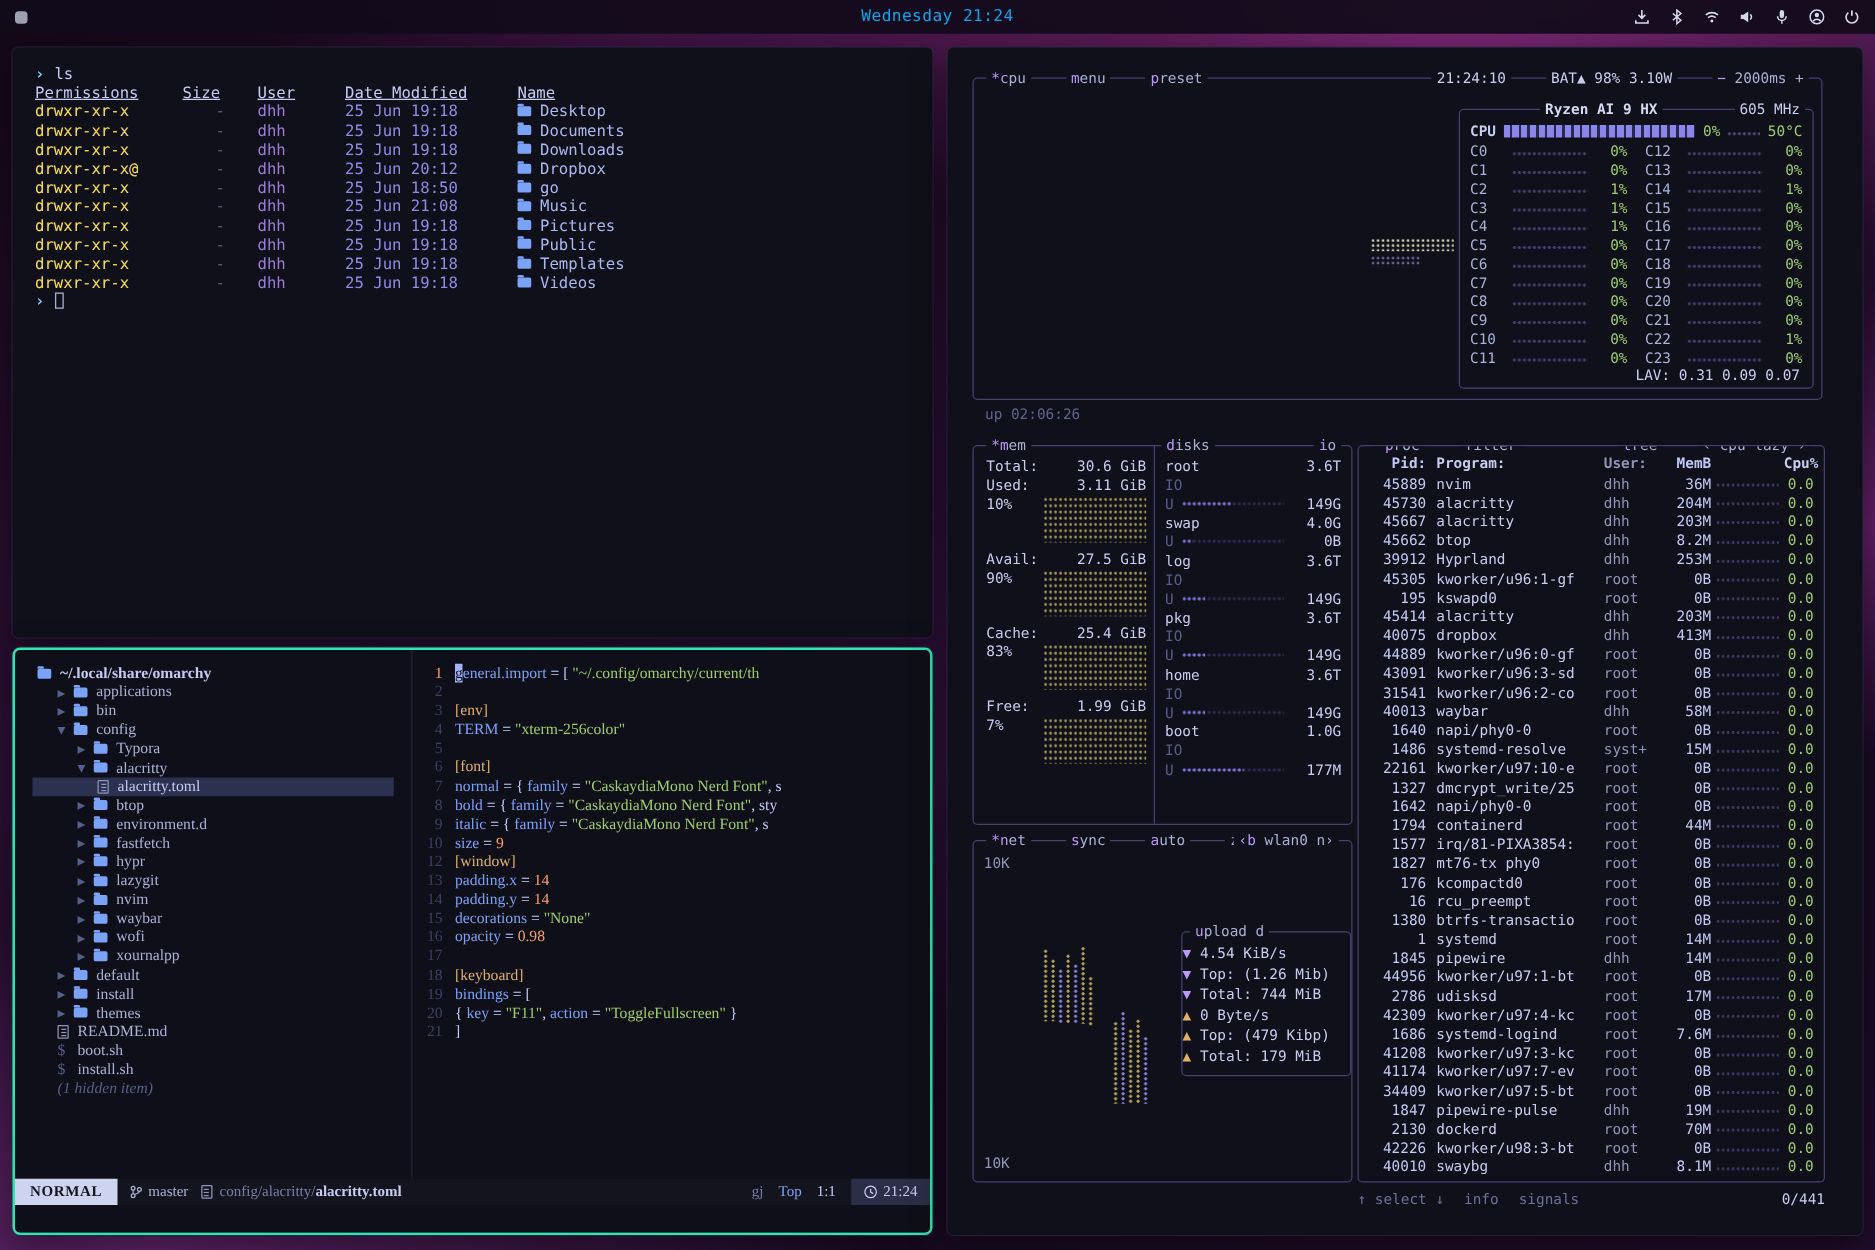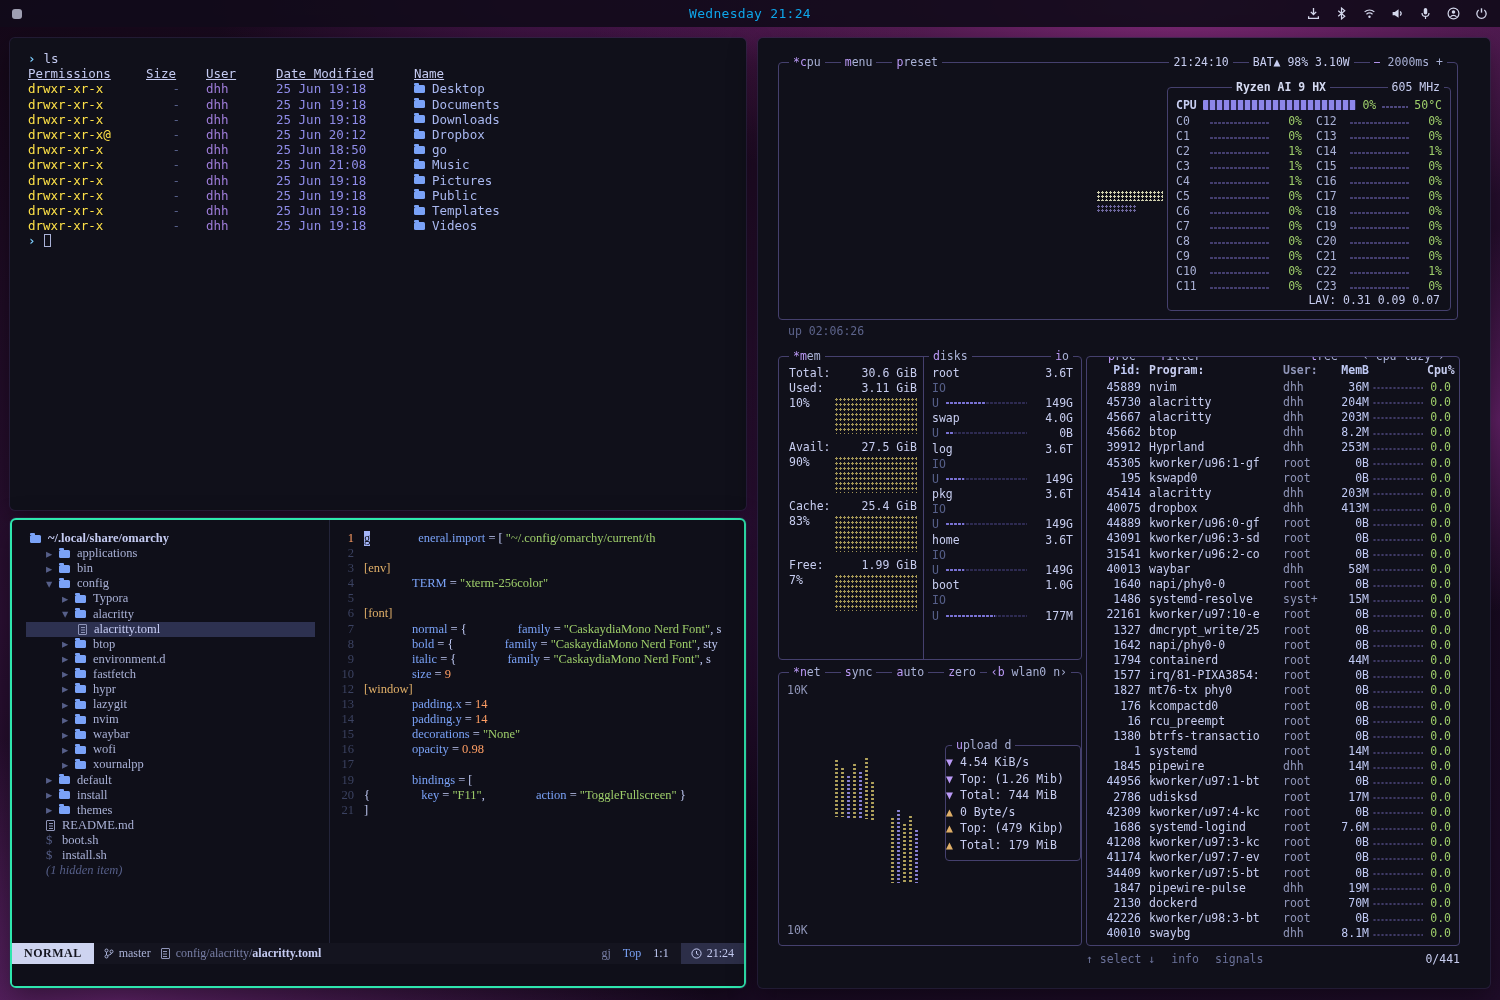--- a/index.html
+++ b/index.html
@@ -54,40 +54,40 @@
   .tree-row.sel{background:#2d3150;color:#c5cbf2;margin-right:14px;}
   .tree-root{color:#c5cbf2;font-weight:bold;}
   .tree-note{color:#565f89;font-style:italic;}
   .doc-icon{width:9px;height:11px;border:1px solid currentColor;border-radius:1px;display:inline-block;margin-right:7px;flex:none;position:relative;color:#8f95b8;}
   .doc-icon::after{content:"";position:absolute;top:2px;left:1.5px;right:1.5px;height:1px;background:currentColor;box-shadow:0 2.5px 0 currentColor,0 5px 0 currentColor;}
   .sh-dollar{color:#565f89;width:16px;flex:none;}
   #code{flex:1;padding-top:11px;font-size:12.5px;overflow:hidden;}
   .code-row{height:15.1px;display:flex;white-space:pre;}
   .lnum{width:34px;text-align:right;padding-right:10px;color:#3b4261;flex:none;}
   .lnum.cur{color:#ff9e64;}
-  .t-key{color:#7aa2f7;margin-left:48px;} .t-op{color:#c0caf5;} .t-str{color:#9ece6a;}
+  .t-key{color:#7aa2f7;} .t-op{color:#c0caf5;} .t-str{color:#9ece6a;}
   .t-num{color:#ff9e64;} .t-sec{color:#e0af68;}
   .t-cur{background:#a3b4f8;color:#11121d;}
 
   #statusline{height:21px;background:#14141f;display:flex;align-items:center;font-size:12px;gap:10px;flex:none;}
   .mode-chip{background:#ced4f0;color:#14151f;font-weight:bold;padding:0 12px;height:100%;display:flex;align-items:center;letter-spacing:.5px;}
   .sl-chip{display:flex;align-items:center;gap:5px;color:#a9b1d6;}
   .sl-file{display:flex;align-items:center;gap:6px;}
   .sl-path{color:#787fa6;}
   .sl-fname{color:#c5cbf2;font-weight:bold;}
   .sl-right{margin-left:auto;display:flex;align-items:center;gap:12px;height:100%;}
   .sl-dim{color:#787fa6;}
   .sl-pos{color:#7aa2f7;}
   .clock-chip{background:#2c2e48;height:100%;display:flex;align-items:center;gap:5px;padding:0 10px;color:#c5cbf2;}
   #cmdline{height:22px;flex:none;background:#0f0f19;}
 
   
   #btop{left:758px;top:38px;width:732px;height:950px;font-size:11.5px;color:#c7cdf0;}
   .bbox{position:absolute;border:1px solid #45406e;border-radius:4px;}
-  .chips{position:absolute;top:-8px;display:flex;gap:16px;z-index:2;align-items:center;}
+  .chips{position:absolute;top:-8px;display:flex;gap:28px;z-index:2;align-items:center;}
   .chips-l{left:10px;} .chips-r{right:10px;}
   .chip{display:inline-block;background:#10101a;padding:0 4px;font-size:11.5px;line-height:15px;color:#a9b1d6;white-space:pre;}
   .chip::first-letter{color:#bb9af7;}
   .chip-plain{color:#c7cdf0;} .chip-plain::first-letter{color:#c7cdf0;}
   .chip-bold{font-weight:bold;color:#d5daf2;} .chip-bold::first-letter{color:#d5daf2;}
 
   #cpu-box{left:20px;top:24px;width:680px;height:258px;}
   .decor-dots{position:absolute;background-image:radial-gradient(circle at 1.5px 1.5px,currentColor 1px,transparent 1.3px);background-size:4px 4px;}
   #ryzen-box{left:388px;top:24px;width:284px;height:224px;padding:9px 8px 4px 8px;}
   .cpu-total-row{display:flex;align-items:center;height:16px;gap:6px;white-space:pre;}
@@ -256,20 +256,21 @@
         <div class="code-row"><span class="lnum">7</span><span class="t-key">normal</span><span class="t-op"> = { </span><span class="t-key">family</span><span class="t-op"> = </span><span class="t-str">"CaskaydiaMono Nerd Font"</span><span class="t-op">, s</span></div>
         <div class="code-row"><span class="lnum">8</span><span class="t-key">bold</span><span class="t-op"> = { </span><span class="t-key">family</span><span class="t-op"> = </span><span class="t-str">"CaskaydiaMono Nerd Font"</span><span class="t-op">, sty</span></div>
         <div class="code-row"><span class="lnum">9</span><span class="t-key">italic</span><span class="t-op"> = { </span><span class="t-key">family</span><span class="t-op"> = </span><span class="t-str">"CaskaydiaMono Nerd Font"</span><span class="t-op">, s</span></div>
         <div class="code-row"><span class="lnum">10</span><span class="t-key">size</span><span class="t-op"> = </span><span class="t-num">9</span></div>
         <div class="code-row"><span class="lnum">12</span><span class="t-sec">[window]</span></div>
         <div class="code-row"><span class="lnum">13</span><span class="t-key">padding.x</span><span class="t-op"> = </span><span class="t-num">14</span></div>
         <div class="code-row"><span class="lnum">14</span><span class="t-key">padding.y</span><span class="t-op"> = </span><span class="t-num">14</span></div>
         <div class="code-row"><span class="lnum">15</span><span class="t-key">decorations</span><span class="t-op"> = </span><span class="t-str">"None"</span></div>
         <div class="code-row"><span class="lnum">16</span><span class="t-key">opacity</span><span class="t-op"> = </span><span class="t-num">0.98</span></div>
         <div class="code-row"><span class="lnum">17</span></div>
+        <div class="code-row"><span class="lnum">18</span><span class="t-sec">[keyboard]</span></div>
         <div class="code-row"><span class="lnum">19</span><span class="t-key">bindings</span><span class="t-op"> = [</span></div>
         <div class="code-row"><span class="lnum">20</span><span class="t-op">{ </span><span class="t-key">key</span><span class="t-op"> = </span><span class="t-str">"F11"</span><span class="t-op">, </span><span class="t-key">action</span><span class="t-op"> = </span><span class="t-str">"ToggleFullscreen"</span><span class="t-op"> }</span></div>
         <div class="code-row"><span class="lnum">21</span><span class="t-op">]</span></div>
       </div>
   </div>
   <div id="statusline">
     <span class="mode-chip">NORMAL</span>
     <span class="sl-chip">
       <svg width="10" height="11" viewBox="0 0 10 11">
           <circle cx="2.5" cy="2.5" r="1.5" fill="none" stroke="#a9b1d6"></circle>

